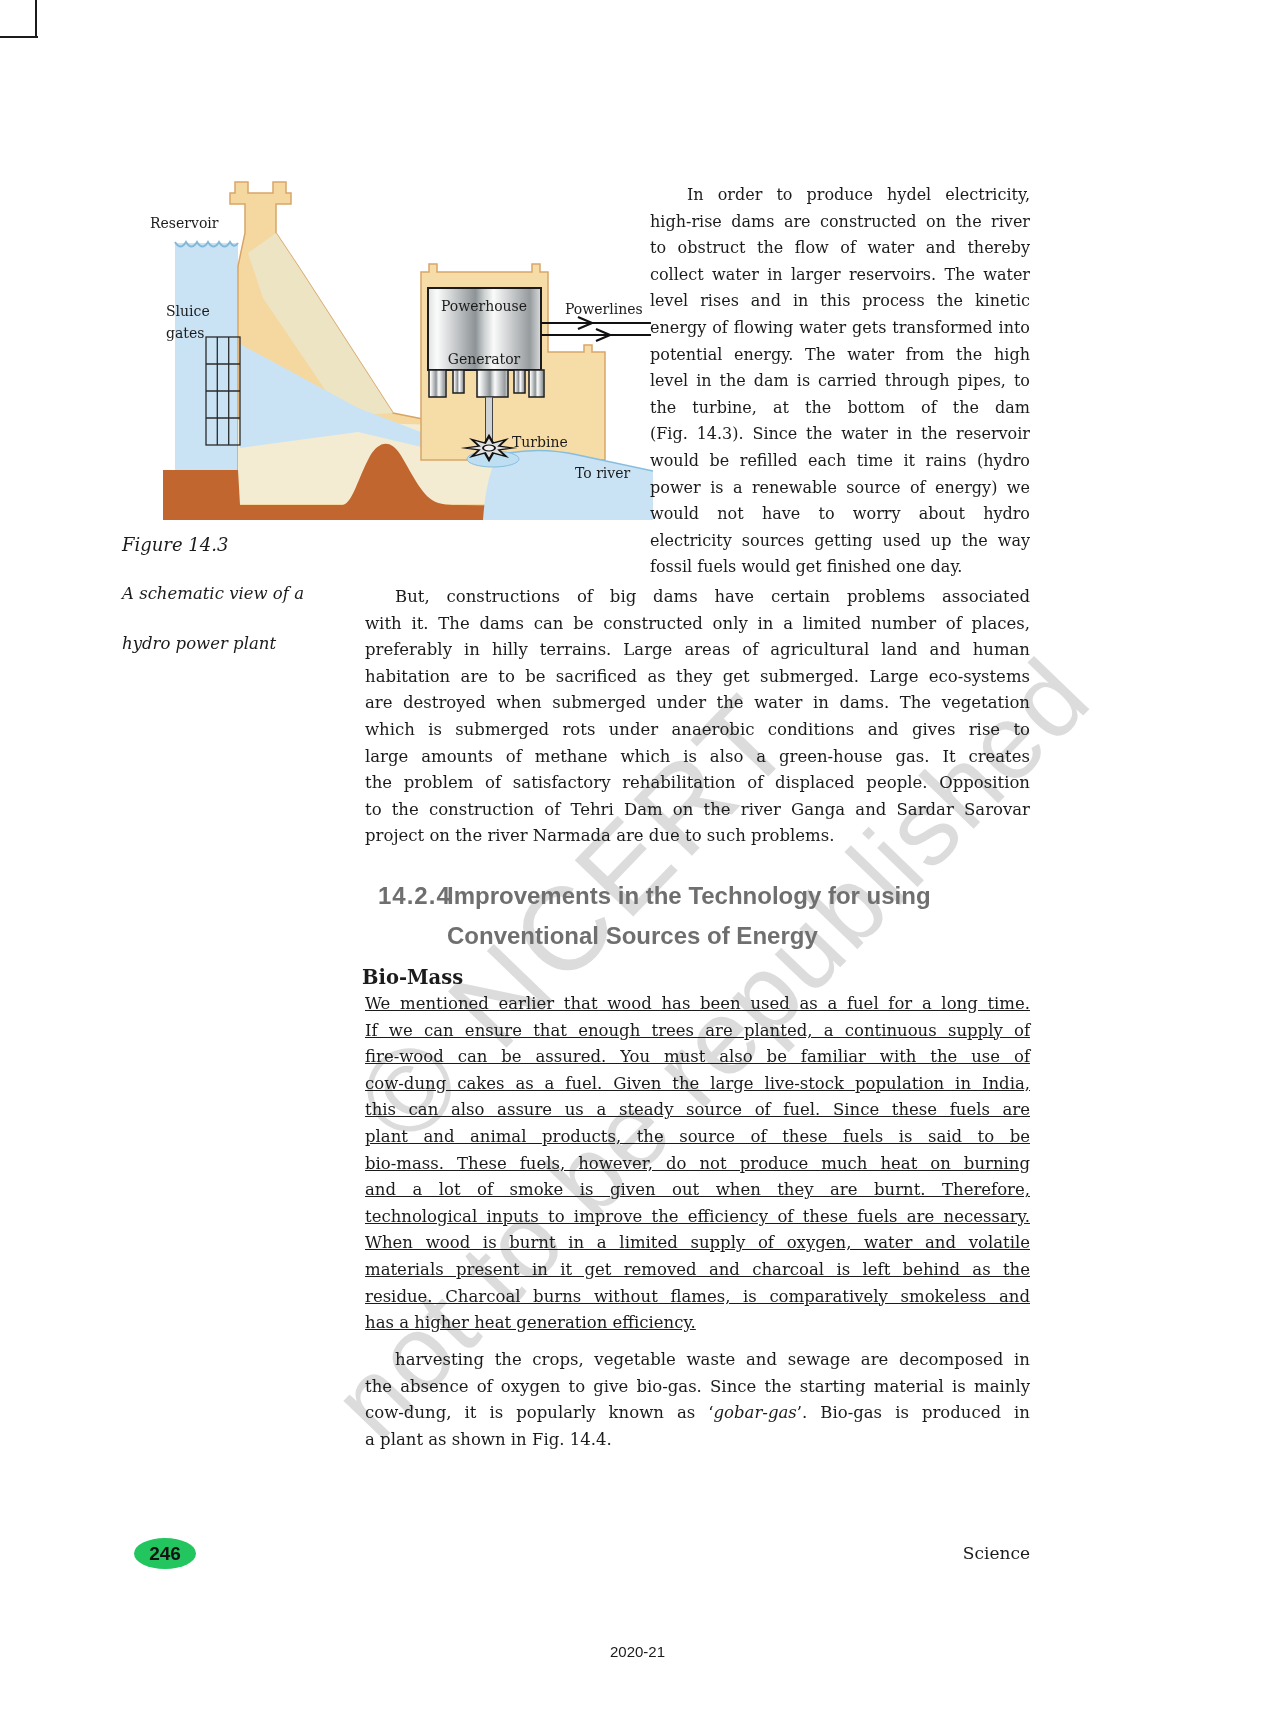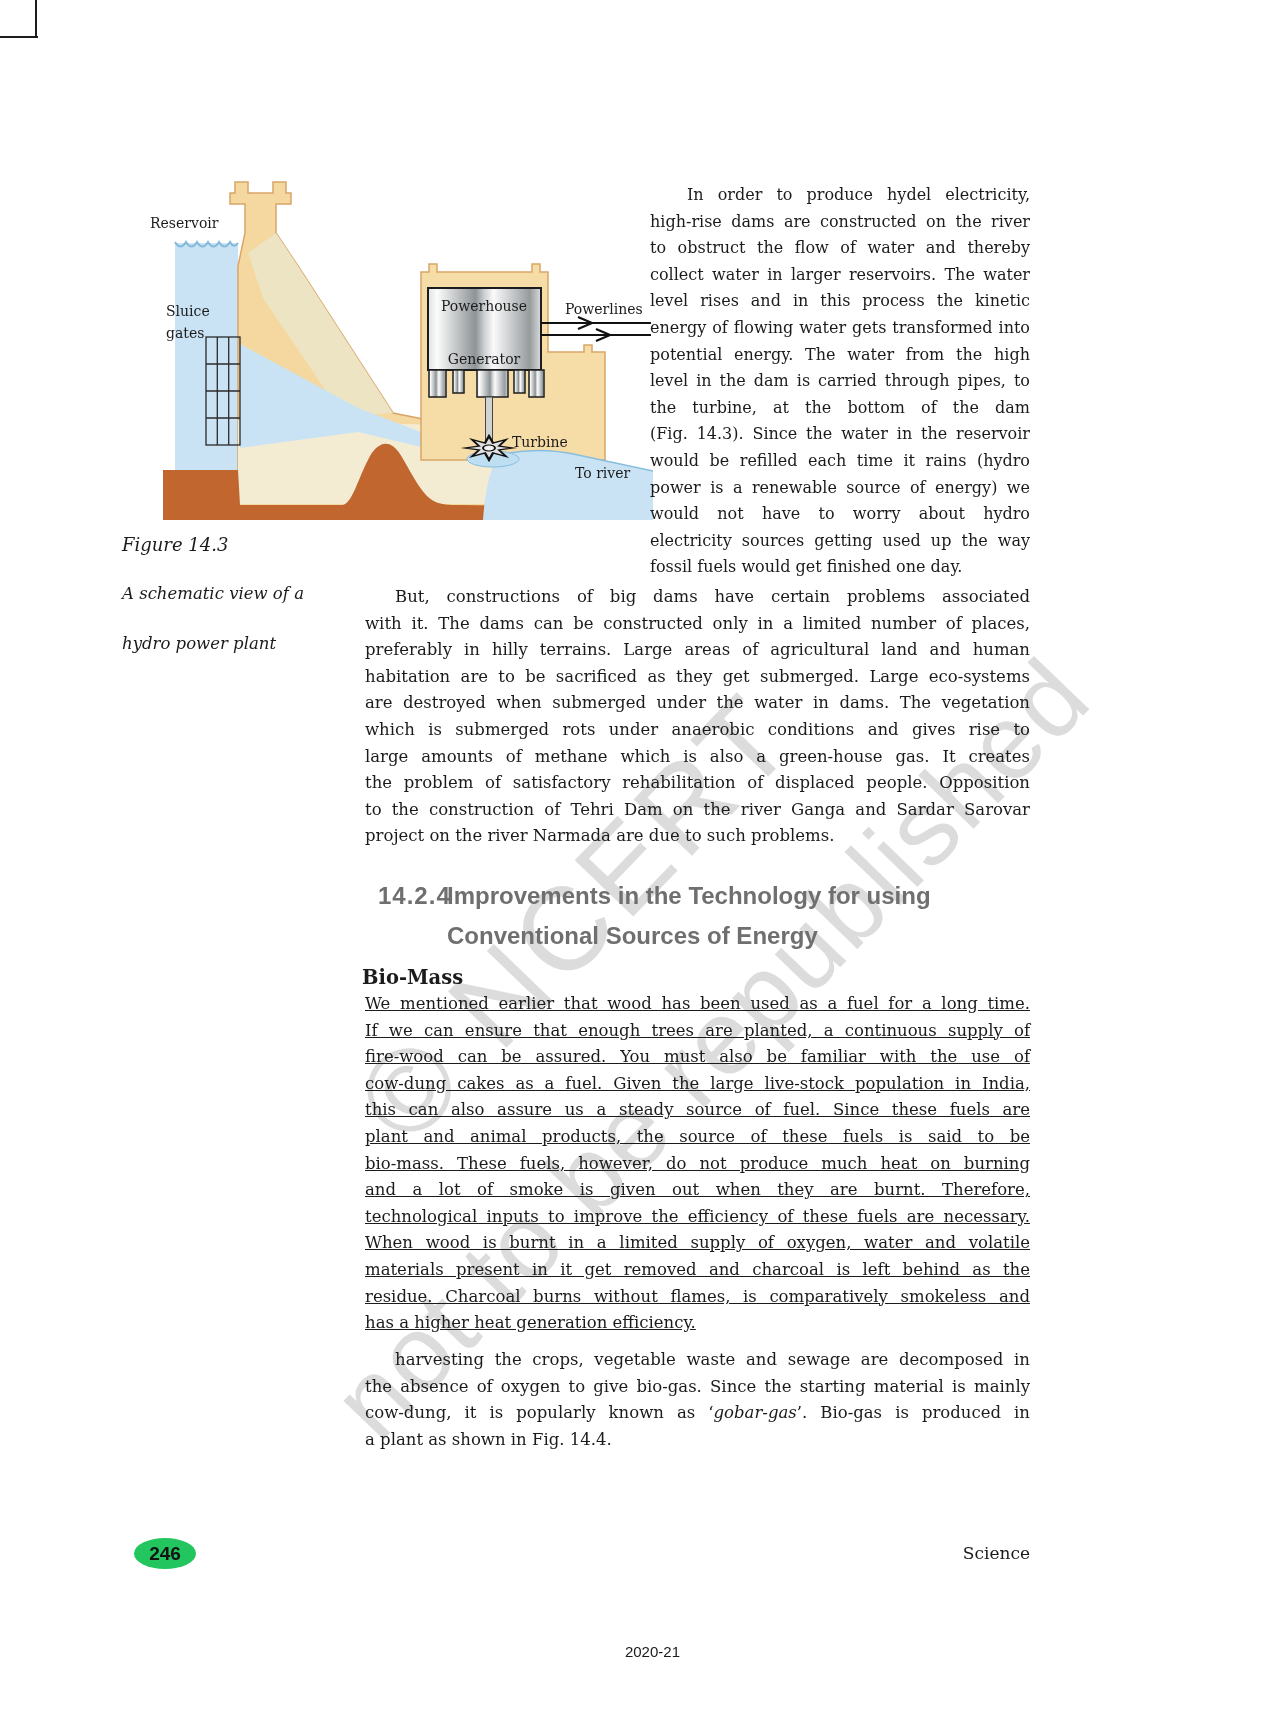--- a/index.html
+++ b/index.html
@@ -50,21 +50,21 @@
   #figcap{position:absolute;left:122px;top:534px;width:230px;z-index:2;}
   #figcap .ft{font-size:18px;font-weight:normal;font-style:italic;}
   #figcap .fl{font-size:16.5px;font-style:italic;line-height:22px;}
   #figcap .fl .pl{text-align:left;text-align-last:auto;margin-top:28px;}
 
   
   #page-badge{position:absolute;left:134px;top:1538px;width:62px;height:31px;border-radius:50%;
     background:#22c55e;z-index:2;text-align:center;line-height:31px;
     font-family:"Liberation Sans",sans-serif;font-weight:bold;font-size:19px;color:#141414;}
   #footer-right{position:absolute;left:880px;top:1543px;width:150px;text-align:right;font-size:17px;z-index:2;}
-  #footer-center{position:absolute;left:595px;top:1643px;width:85px;text-align:right;
+  #footer-center{position:absolute;left:595px;top:1643px;width:85px;text-align:center;
     font-family:"Liberation Sans",sans-serif;font-size:15px;z-index:2;}
 
   
   #figure-wrap{position:absolute;left:120px;top:158px;width:505px;height:362px;z-index:2;margin-left:28px;}
   #figure-wrap svg{display:block;}
   .svglabel{font-family:"DejaVu Serif","Liberation Serif",serif;font-size:14px;fill:#1c1c1c;}
 </style>
 </head>
 <body>
 

